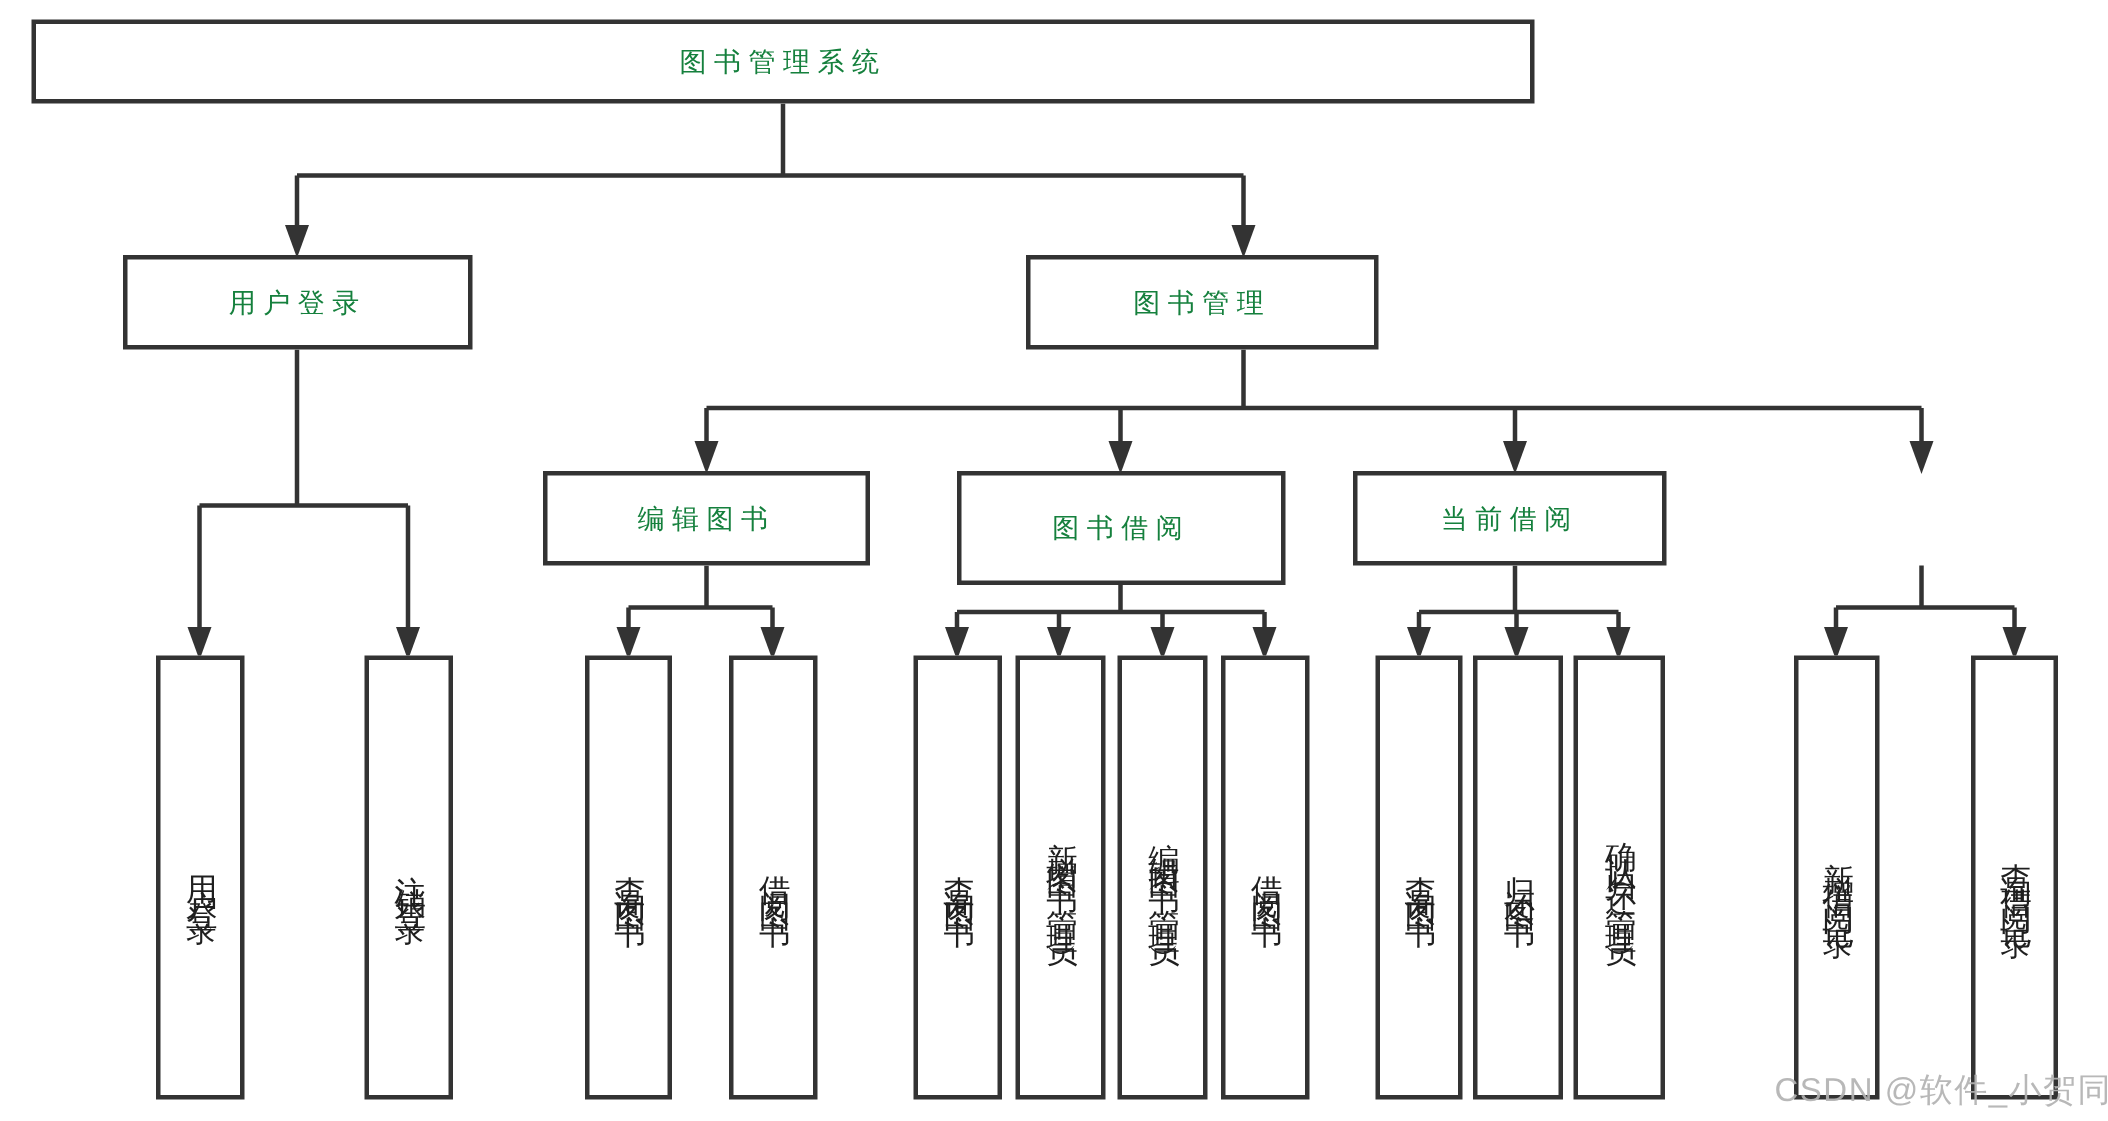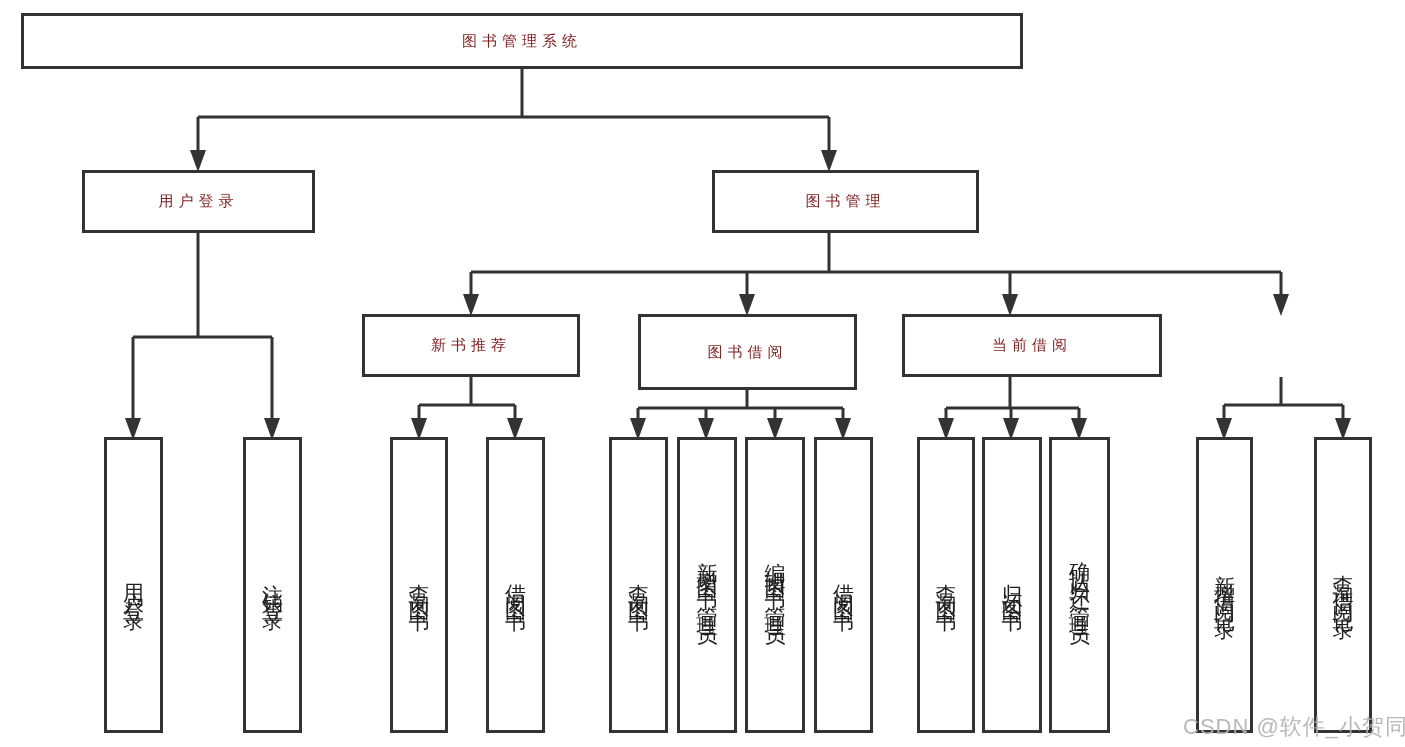--- a/index.html
+++ b/index.html
@@ -14,21 +14,21 @@
   .wires path{stroke:#333333;stroke-width:3;fill:none;}
   .wires polygon{fill:#333333;stroke:none;}
   .node{
     position:absolute;
     box-sizing:border-box;
     background:#ffffff;
     border:3px solid #333333;
     display:flex;align-items:center;justify-content:center;
     color:#1f1f1f;
   }
-  .hlbl{font-size:15px;letter-spacing:5px;white-space:nowrap;color:#7f1d1d;}
+  .hlbl{font-size:18px;letter-spacing:5px;white-space:nowrap;color:#15803d;}
   .leaf{top:437px;height:296px;}
   .vlbl{
     writing-mode:vertical-rl;
     text-orientation:mixed;
     font-size:21px;
     letter-spacing:9px;
     color:#1f1f1f;
     white-space:nowrap;
   }
   .watermark{
@@ -89,31 +89,31 @@
     </g>
   </svg>
 
   <div class="node" style="left:21px;top:13px;width:1002px;height:56px">
     <span class="hlbl">图书管理系统</span>
   </div>
 
   <div class="node" style="left:82px;top:170px;width:233px;height:63px">
     <span class="hlbl">用户登录</span>
   </div>
-  <div class="node" style="left:712px;top:170px;width:267px;height:63px">
+  <div class="node" style="left:684px;top:170px;width:235px;height:63px">
     <span class="hlbl">图书管理</span>
   </div>
 
   <div class="node" style="left:362px;top:314px;width:218px;height:63px">
-    <span class="hlbl">新书推荐</span>
+    <span class="hlbl">编辑图书</span>
   </div>
   <div class="node" style="left:638px;top:314px;width:219px;height:76px">
     <span class="hlbl">图书借阅</span>
   </div>
-  <div class="node" style="left:902px;top:314px;width:260px;height:63px">
+  <div class="node" style="left:902px;top:314px;width:209px;height:63px">
     <span class="hlbl">当前借阅</span>
   </div>
 
   <div class="node leaf" style="left:104px;width:59px">
     <span class="vlbl">用户登录</span>
   </div>
   <div class="node leaf" style="left:243px;width:59px">
     <span class="vlbl">注销登录</span>
   </div>
 

